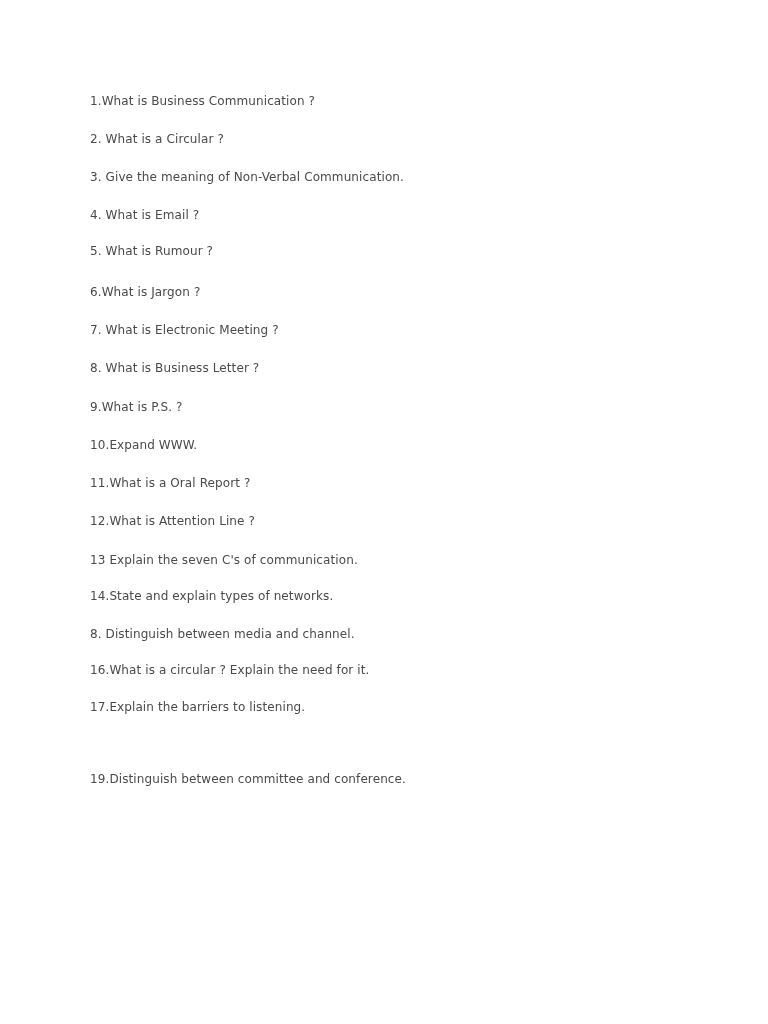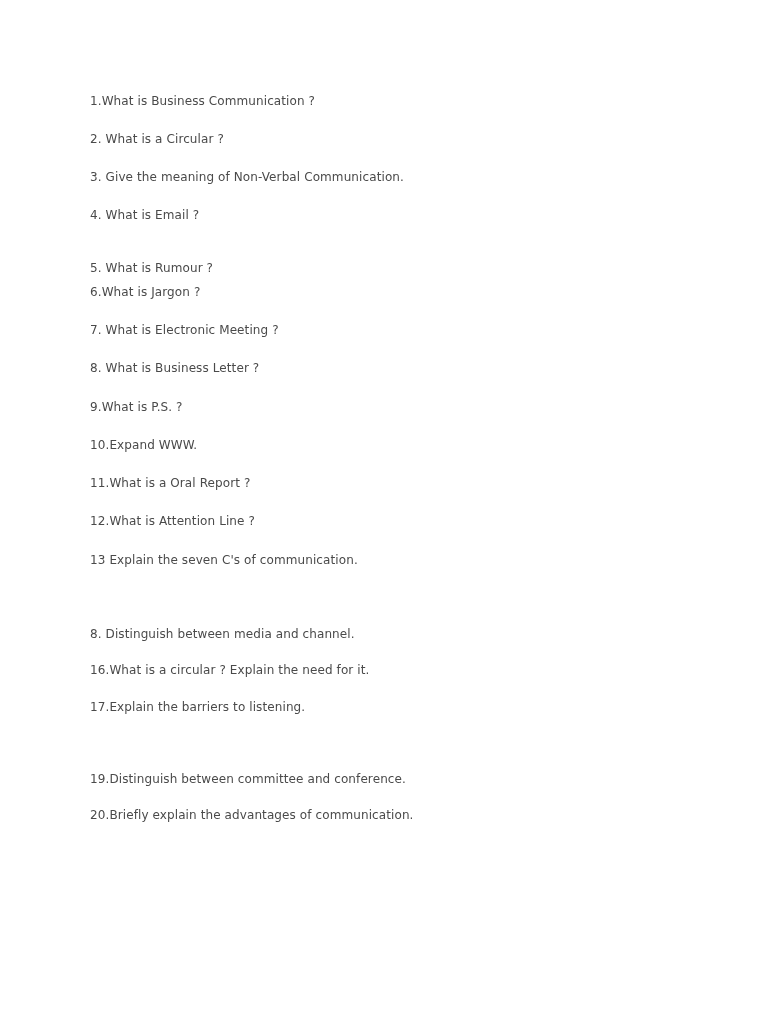--- a/index.html
+++ b/index.html
@@ -31,27 +31,27 @@
     }
   </style>
 </head>
 <body>
 
 <div class="page">
   <div class="q" style="top:94px">1.What is Business Communication ?</div>
   <div class="q" style="top:132px">2. What is a Circular ?</div>
   <div class="q" style="top:170px">3. Give the meaning of Non-Verbal Communication.</div>
   <div class="q" style="top:208px">4. What is Email ?</div>
-  <div class="q" style="top:261px">5. What is Rumour ?</div>
+  <div class="q" style="top:244px">5. What is Rumour ?</div>
   <div class="q" style="top:285px">6.What is Jargon ?</div>
   <div class="q" style="top:323px">7. What is Electronic Meeting ?</div>
   <div class="q" style="top:361px">8. What is Business Letter ?</div>
   <div class="q" style="top:400px">9.What is P.S. ?</div>
   <div class="q" style="top:438px">10.Expand WWW.</div>
   <div class="q" style="top:476px">11.What is a Oral Report ?</div>
   <div class="q" style="top:514px">12.What is Attention Line ?</div>
   <div class="q" style="top:553px">13 Explain the seven C's of communication.</div>
+  <div class="q" style="top:589px">14.State and explain types of networks.</div>
   <div class="q" style="top:627px">8. Distinguish between media and channel.</div>
   <div class="q" style="top:663px">16.What is a circular ? Explain the need for it.</div>
   <div class="q" style="top:700px">17.Explain the barriers to listening.</div>
   <div class="q" style="top:772px">19.Distinguish between committee and conference.</div>
-  <div class="q" style="top:808px">20.Briefly explain the advantages of communication.</div>
 </div>
 
 </body></html>

